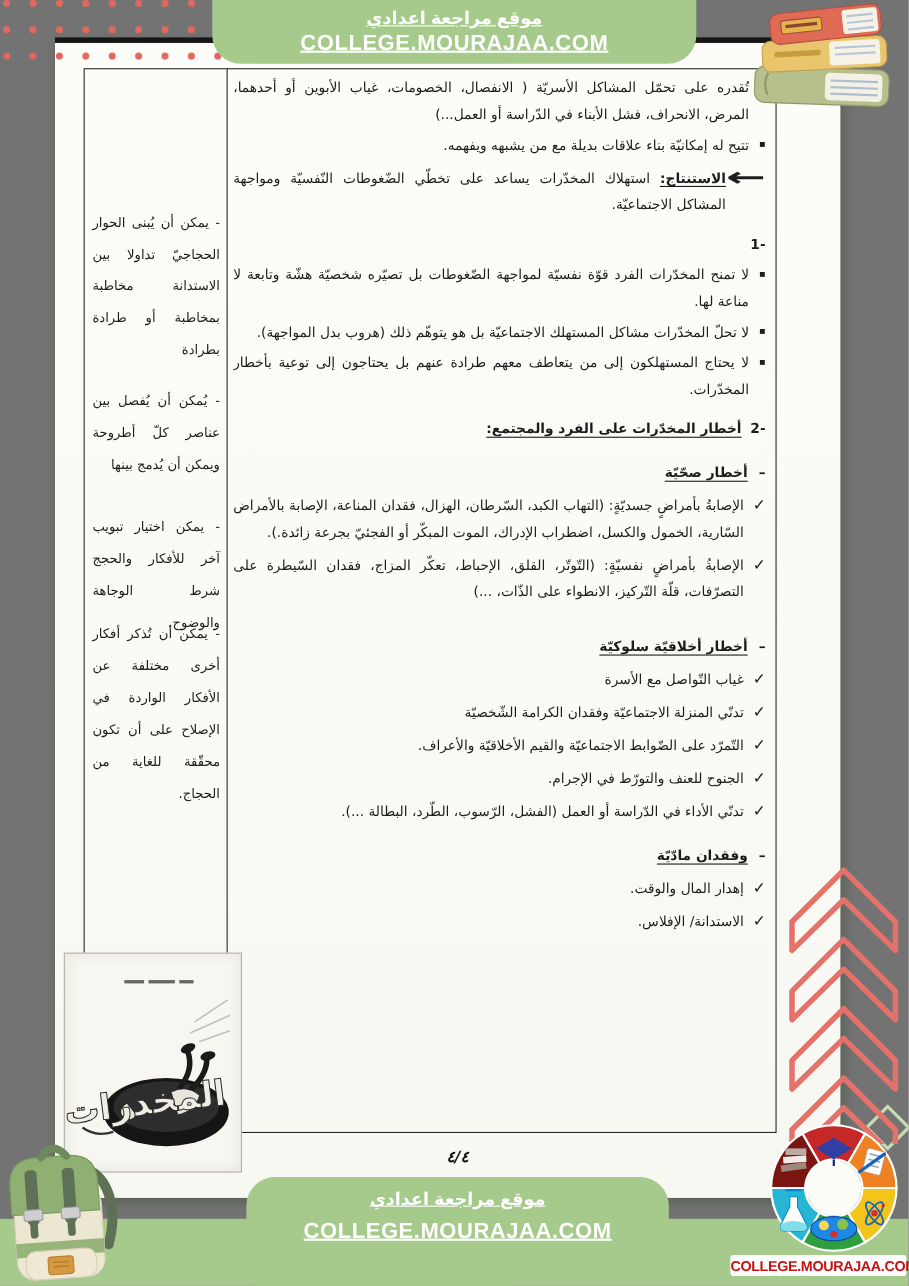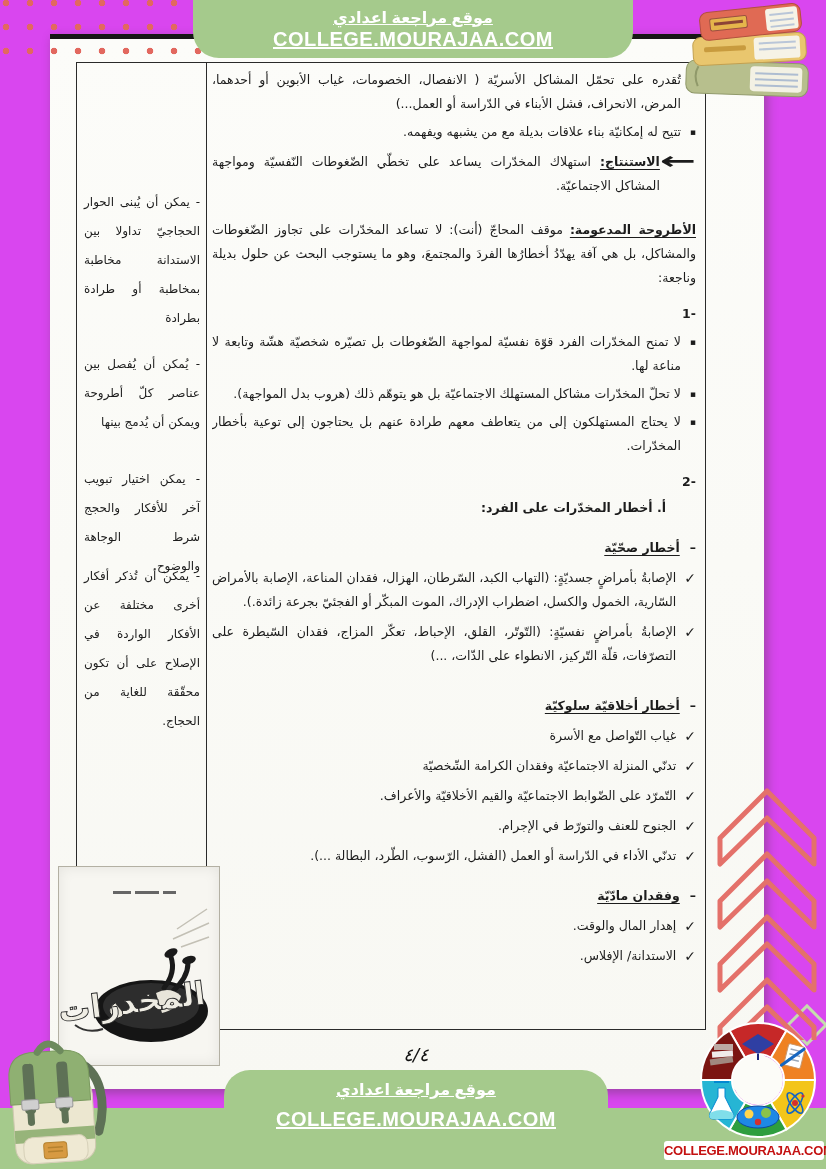--- a/index.html
+++ b/index.html
@@ -1,16 +1,16 @@
 <!DOCTYPE html>
 <html lang="ar"><head>
 <meta charset="utf-8">
 <style>
   html,body{margin:0;padding:0;}
-  .canvas{position:relative;width:826px;height:1169px;background:#d946ef;overflow:hidden;
+  .canvas{position:relative;width:826px;height:1169px;background:#737373;overflow:hidden;
           font-family:"DejaVu Sans",sans-serif;}
 
   
   .paper{position:absolute;left:50px;top:34px;width:714px;height:1050px;
          background:linear-gradient(180deg,#fcfcf9,#f8f8f3);
          border-top:5px solid #161616;box-shadow:3px 4px 10px rgba(40,60,30,.35);z-index:2;}
   .tableBorder{position:absolute;left:76px;top:62px;width:628px;height:966px;
          border:1.6px solid #2a2a2a;z-index:3;}
   .divider{position:absolute;left:206px;top:62px;height:966px;border-left:1.4px solid #2a2a2a;z-index:3;}
 
@@ -28,21 +28,21 @@
         border-radius:26px 26px 0 0;z-index:5;}
   .bannerTitle,.bannerDomain{color:#fff;font-weight:bold;text-decoration:underline;cursor:pointer;
         font-family:"Liberation Sans","DejaVu Sans",sans-serif;}
   .bannerTitle{font-size:16px;}
   .bannerDomain{font-size:20px;letter-spacing:.5px;}
   .ft1{position:absolute;left:224px;top:1080px;width:384px;text-align:center;z-index:6;}
   .ft2{position:absolute;left:224px;top:1108px;width:384px;text-align:center;z-index:6;}
 
   
   .pnum{position:absolute;left:392px;top:1044px;width:48px;text-align:center;z-index:4;
-        font-weight:normal;font-style:italic;font-size:18px;color:#111;}
+        font-weight:bold;font-style:italic;font-size:14px;color:#111;}
 
   
   .notes{position:absolute;left:80px;top:62px;width:122px;z-index:3;direction:rtl;
          color:#1d1d1d;font-size:12px;line-height:29px;text-align:justify;}
   .note{position:absolute;right:2px;width:116px;}
 
   
   .main{position:absolute;left:212px;top:64px;width:484px;height:962px;overflow:hidden;z-index:3;
         direction:rtl;color:#1c1c1c;font-size:12.5px;line-height:24px;text-align:justify;}
   .li{display:flex;gap:9px;margin-top:4px;}
@@ -133,48 +133,41 @@
     </div>
 
     <div class="concl">
       <span class="arrow">←</span>
       <div class="t">
         <span class="u">الاستنتاج:</span>
         <span>استهلاك المخدّرات يساعد على تخطّي الضّغوطات النّفسيّة ومواجهة المشاكل الاجتماعيّة.</span>
       </div>
     </div>
 
-    <div class="thesis">
-      <span class="u">الأطروحة المدعومة:</span>
-      <span>موقف المحاجّ (أنت): لا تساعد المخدّرات على تجاوز الضّغوطات والمشاكل، بل هي آفة يهدّدُ أخطارُها الفردَ والمجتمعَ، وهو ما يستوجب البحث عن حلول بديلة وناجعة:</span>
-    </div>
 
     <div class="numline">
       <span class="n" dir="ltr">1-</span>
     </div>
 
     <div class="li">
       <span class="sq">▪</span>
       <div class="t">لا تمنح المخدّرات الفرد قوّة نفسيّة لمواجهة الضّغوطات بل تصيّره شخصيّة هشّة وتابعة لا مناعة لها.</div>
     </div>
     <div class="li">
       <span class="sq">▪</span>
       <div class="t">لا تحلّ المخدّرات مشاكل المستهلك الاجتماعيّة بل هو يتوهّم ذلك (هروب بدل المواجهة).</div>
     </div>
     <div class="li">
       <span class="sq">▪</span>
       <div class="t">لا يحتاج المستهلكون إلى من يتعاطف معهم طرادة عنهم بل يحتاجون إلى توعية بأخطار المخدّرات.</div>
     </div>
 
     <div class="numline">
       <span class="n" dir="ltr">2-</span>
-    </div>
-    <div class="suba">
-      <span>أ.</span>
-      <span>أخطار المخدّرات على الفرد:</span>
+      <span class="u">أخطار المخدّرات على الفرد والمجتمع:</span>
     </div>
 
     <div class="shead mtA">
       <span>–</span>
       <span class="u">أخطار صحّيّة</span>
     </div>
     <div class="chk">
       <span class="ck">✓</span>
       <div class="t">الإصابةُ بأمراضٍ جسديّةٍ: (التهاب الكبد، السّرطان، الهزال، فقدان المناعة، الإصابة بالأمراض السّارية، الخمول والكسل، اضطراب الإدراك، الموت المبكّر أو الفجئيّ بجرعة زائدة.).</div>
     </div>

